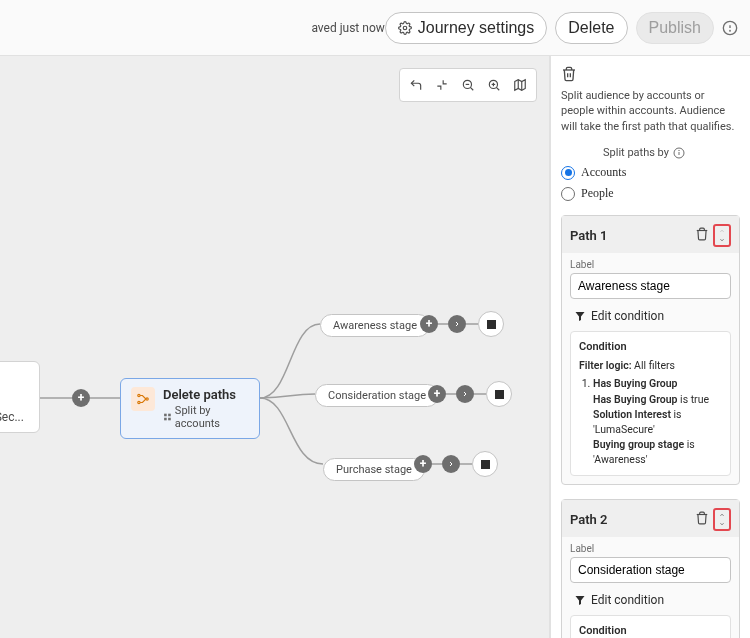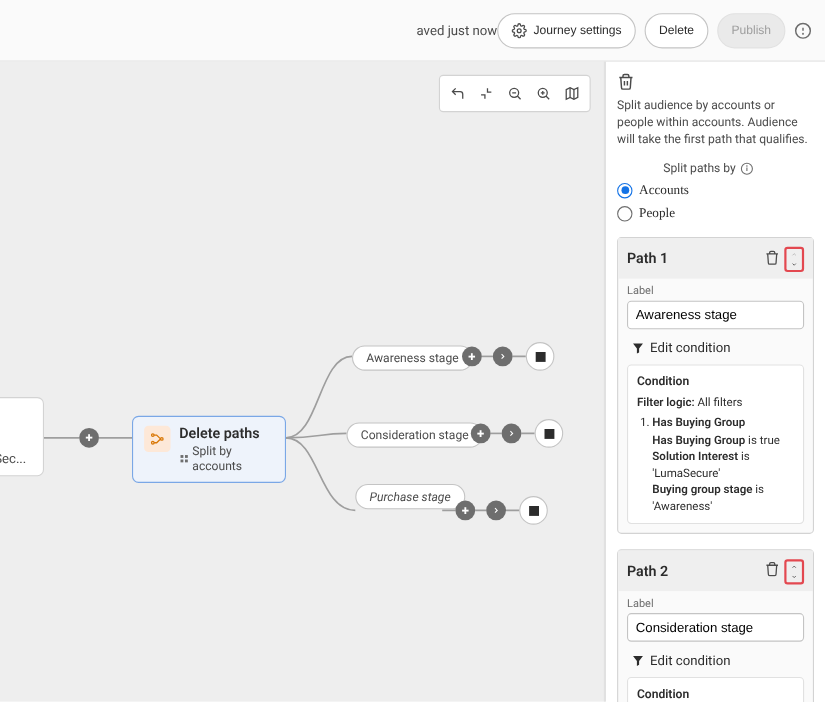--- a/index.html
+++ b/index.html
@@ -3,21 +3,21 @@
 <meta charset="utf-8">
 <style>
   * { box-sizing: border-box; }
   html, body { margin: 0; padding: 0; font-family: -apple-system, BlinkMacSystemFont, "Segoe UI", Roboto, sans-serif; font-size: 13px; color: #2c2c2c; }
   body { width: 750px; height: 638px; background: #fff; overflow: hidden; }
 
   
   .topbar { height: 56px; border-bottom: 1px solid #e1e1e1; background: #fafafa; display: flex; align-items: center; padding: 0 12px 0 0; justify-content: flex-end; }
   .topbar-left { font-size: 12px; color: #4b4b4b; padding-left: 0; }
   .topbar-right { display: flex; align-items: center; gap: 8px; }
-  .btn { height: 32px; padding: 0 12px; border: 1px solid #c4c4c4; border-radius: 16px; background: #fff; font-size: 11px; color: #2c2c2c; display: inline-flex; align-items: center; gap: 6px; cursor: pointer; }
+  .btn { height: 32px; padding: 0 12px; border: 1px solid #c4c4c4; border-radius: 16px; background: #fff; font-size: 16px; color: #2c2c2c; display: inline-flex; align-items: center; gap: 6px; cursor: pointer; }
   .btn.disabled { background: #eaeaea; color: #9e9e9e; border-color: #e1e1e1; cursor: default; }
   .help-circle { width: 16px; height: 16px; display: inline-flex; align-items: center; justify-content: center; }
 
   
   .main { display: flex; height: calc(638px - 56px); }
   .canvas-wrap { flex: 1; position: relative; background: #eeeeee; border-right: 1px solid #e1e1e1; overflow: hidden; }
   .sidepanel { width: 200px; flex: 0 0 200px; background: #fff; border-left: 1px solid #e1e1e1; overflow-y: auto; padding: 10px 10px 20px; position: relative; }
   
   .sidepanel { width: 197px; }
   
@@ -36,21 +36,21 @@
   .node-card.left .row { margin-top: 6px; color: #4b4b4b; white-space: nowrap; overflow: hidden; text-overflow: ellipsis; }
 
   .split-node { position: absolute; left: 120px; top: 322px; width: 140px; background: #eef3fb; border: 1px solid #7aa7e6; border-radius: 6px; padding: 8px 10px; display: flex; gap: 8px; }
   .split-icon { width: 24px; height: 24px; background: #fde8d8; border-radius: 4px; display: flex; align-items: center; justify-content: center; flex-shrink: 0; }
   .split-node .title { font-weight: 600; font-size: 13px; }
   .split-node .sub { font-size: 11px; color: #4b4b4b; display: flex; align-items: center; gap: 3px; margin-top: 2px; }
 
   .pill { position: absolute; background: #fff; border: 1px solid #c4c4c4; border-radius: 14px; padding: 4px 12px; font-size: 11px; color: #4b4b4b; }
   .pill.p1 { left: 320px; top: 258px; }
   .pill.p2 { left: 315px; top: 328px; }
-  .pill.p3 { left: 323px; top: 384px; font-style: italic; }
+  .pill.p3 { left: 323px; top: 402px; }
 
   .dot-plus { position: absolute; width: 18px; height: 18px; background: #6e6e6e; border-radius: 50%; display: flex; align-items: center; justify-content: center; color: #fff; font-size: 12px; font-weight: bold; cursor: pointer; }
   .dot-chevron { position: absolute; width: 18px; height: 18px; background: #6e6e6e; border-radius: 50%; display: flex; align-items: center; justify-content: center; color: #fff; cursor: pointer; }
   .end-sq { position: absolute; width: 26px; height: 26px; background: #fff; border: 1px solid #c4c4c4; border-radius: 50%; display: flex; align-items: center; justify-content: center; }
   .end-sq .sq { width: 9px; height: 9px; background: #2c2c2c; }
 
   
   .sp-trash { width: 100%; display: flex; justify-content: flex-start; margin-bottom: 6px; }
   .sp-desc { font-size: 11px; color: #4b4b4b; line-height: 1.4; margin-bottom: 12px; }
   .sp-label { font-size: 11px; color: #4b4b4b; display: flex; align-items: center; gap: 4px; margin-bottom: 6px; margin-left: 42px; }

